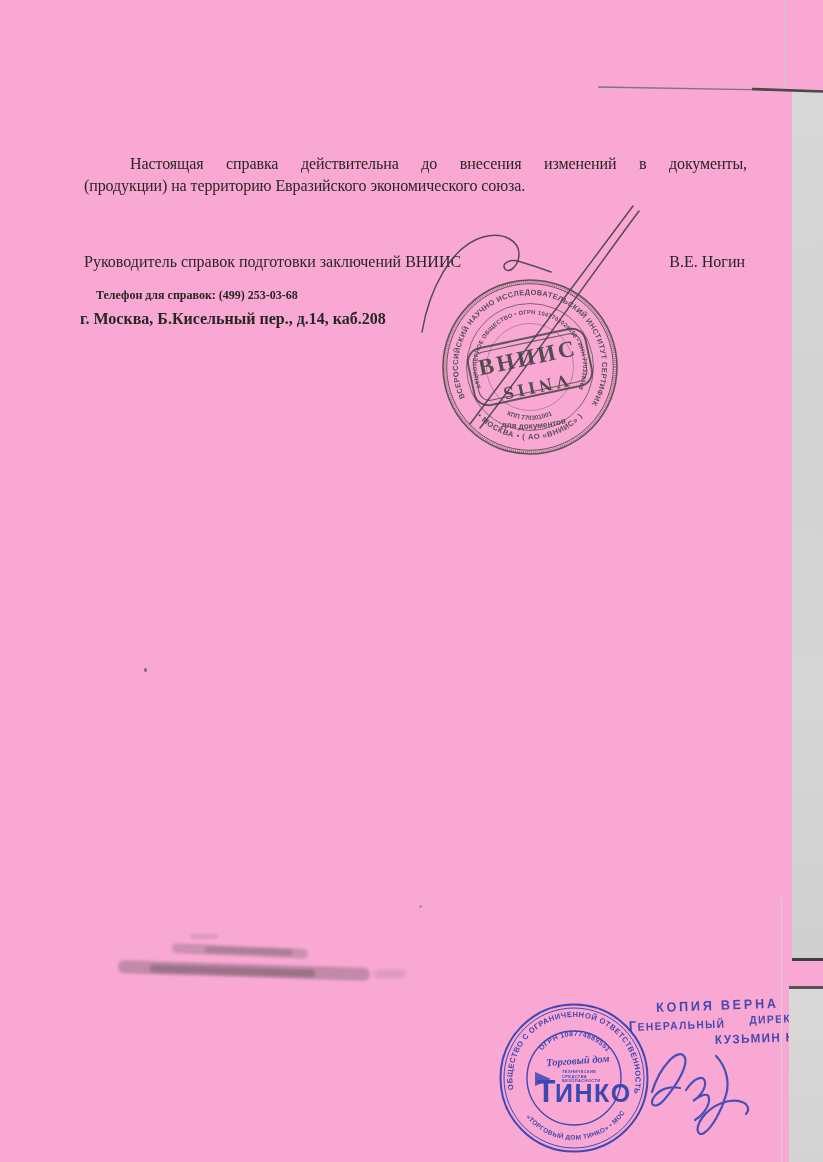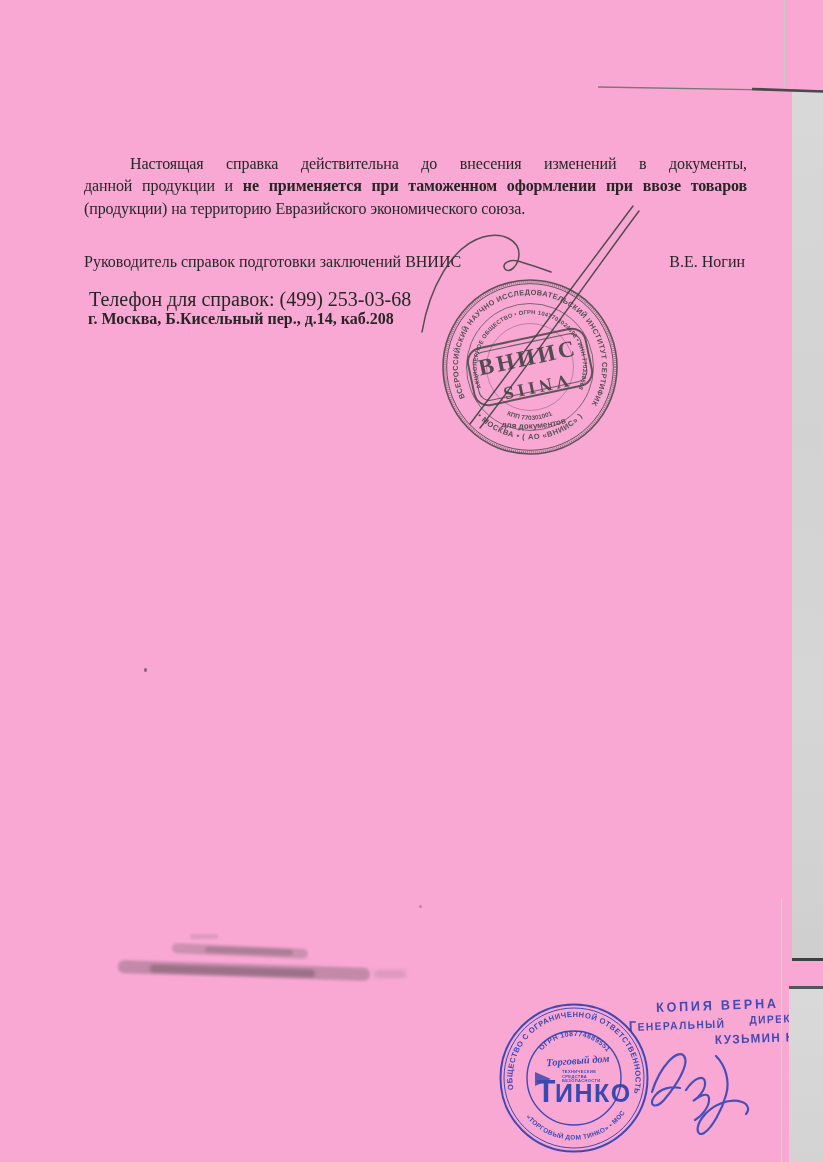--- a/index.html
+++ b/index.html
@@ -9,22 +9,22 @@
   }
   
   .para{position:absolute;left:84px;top:153px;width:663px;font-size:16px;line-height:22.3px;letter-spacing:-0.1px;}
   .jline{text-align:justify;text-align-last:justify;height:22.3px;overflow:hidden;}
   .jline.indent{text-indent:46px;}
   .bline{height:22.3px;font-weight:400;}
   .para b{font-weight:700;}
   
   .rolerow{position:absolute;left:84px;top:253px;width:661px;display:flex;justify-content:space-between;font-size:16px;}
   
-  .phone{position:absolute;left:89px;top:288px;font-size:20px;font-weight:400;}
-  .addr{position:absolute;left:88px;top:310px;font-size:16px;font-weight:700;}
+  .phone{position:absolute;left:96px;top:288px;font-size:12px;font-weight:700;}
+  .addr{position:absolute;left:80px;top:310px;font-size:16px;font-weight:700;}
   
   .vline-top{position:absolute;left:784px;top:0;width:1px;height:88px;background:#c9c9c9;}
   .vline-bottom{position:absolute;left:781px;top:898px;width:1px;height:264px;background:#d4d4d4;}
   .strip1{position:absolute;left:792px;top:91px;width:31px;height:867px;
     background:linear-gradient(180deg,#d8d8d8,#d2d2d2 40%,#d6d6d6 70%,#cfcfcf);
     border-bottom:3px solid #3f3f3f;}
   .strip2{position:absolute;left:789px;top:986px;width:34px;height:176px;
     background:linear-gradient(180deg,#d9d9d9,#d3d3d3);border-top:3px solid #555;}
   .scanline-svg{position:absolute;left:0;top:0;pointer-events:none;}
   
@@ -55,21 +55,20 @@
   svg text{font-family:"Liberation Sans", sans-serif;}
   svg .serif{font-family:"Liberation Serif", serif;}
 </style>
 </head>
 <body>
 
 <div class="page">
 
   <div class="para">
     <div class="jline indent">Настоящая справка действительна до внесения изменений в документы,</div>
-    <div class="jline"><span>данной продукции и </span><b>не применяется при таможенном оформлении при ввозе товаров</b></div>
     <div class="bline">(продукции) на территорию Евразийского экономического союза.</div>
   </div>
 
   <div class="rolerow">
     <span>Руководитель справок подготовки заключений ВНИИС</span>
     <span>В.Е. Ногин</span>
   </div>
 
   <div class="phone">Телефон для справок: (499) 253-03-68</div>
   <div class="addr">г. Москва, Б.Кисельный пер., д.14, каб.208</div>

